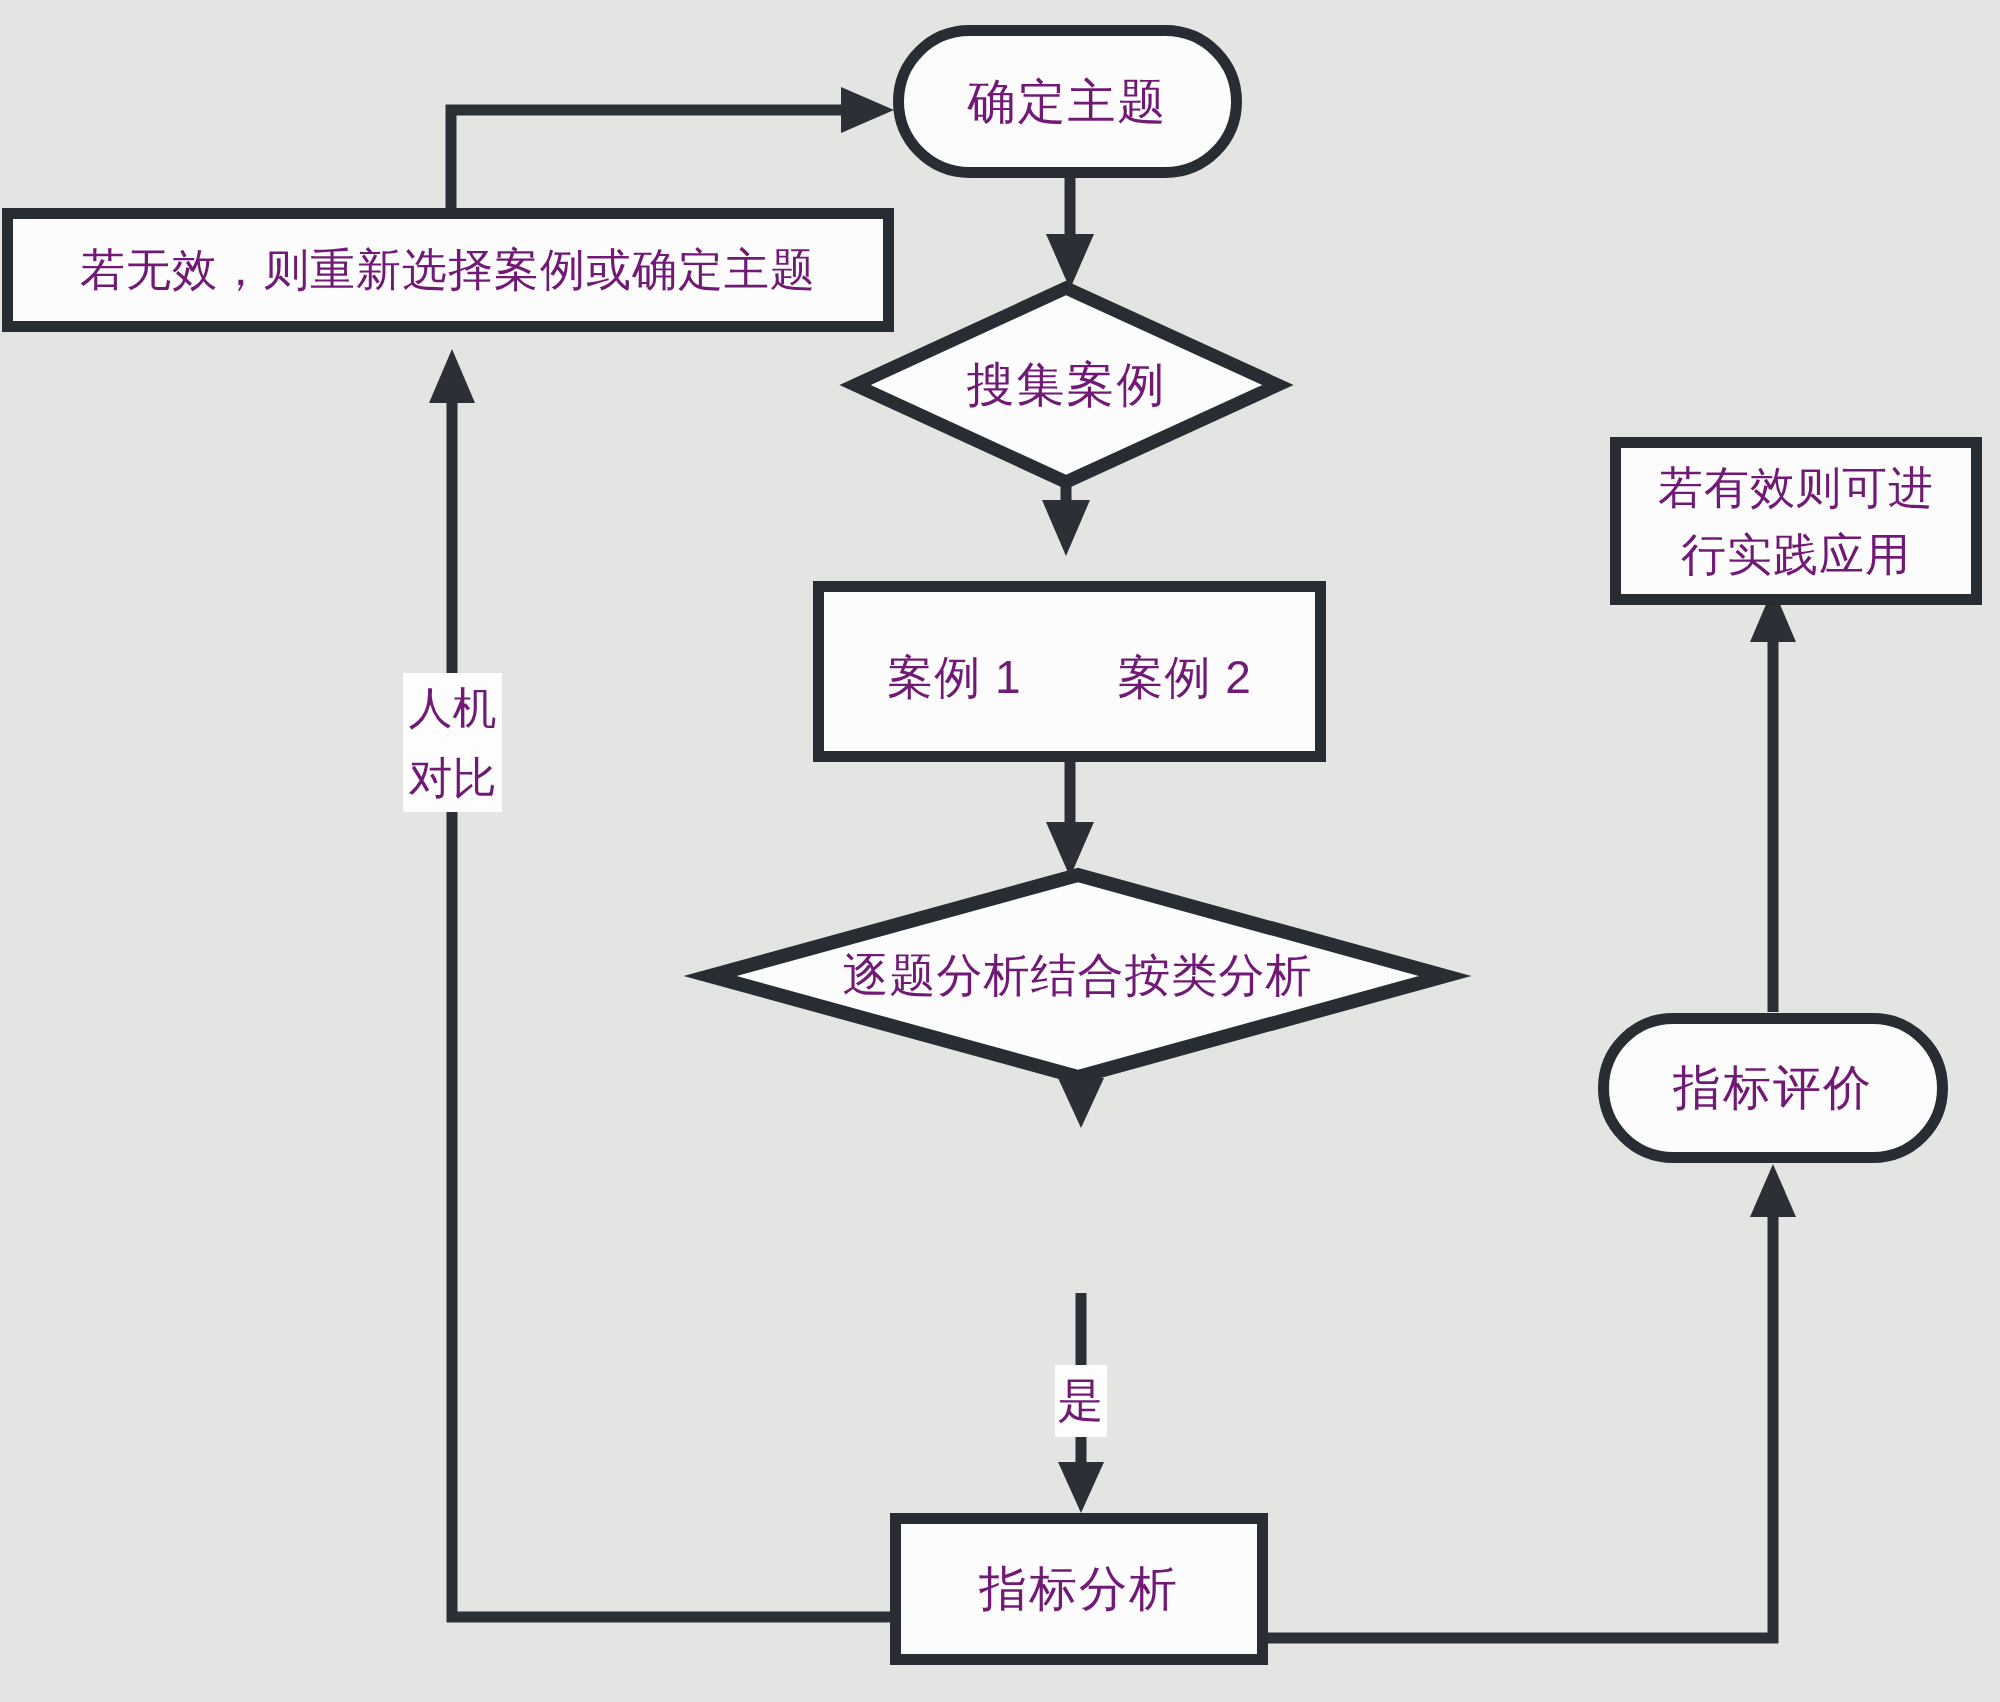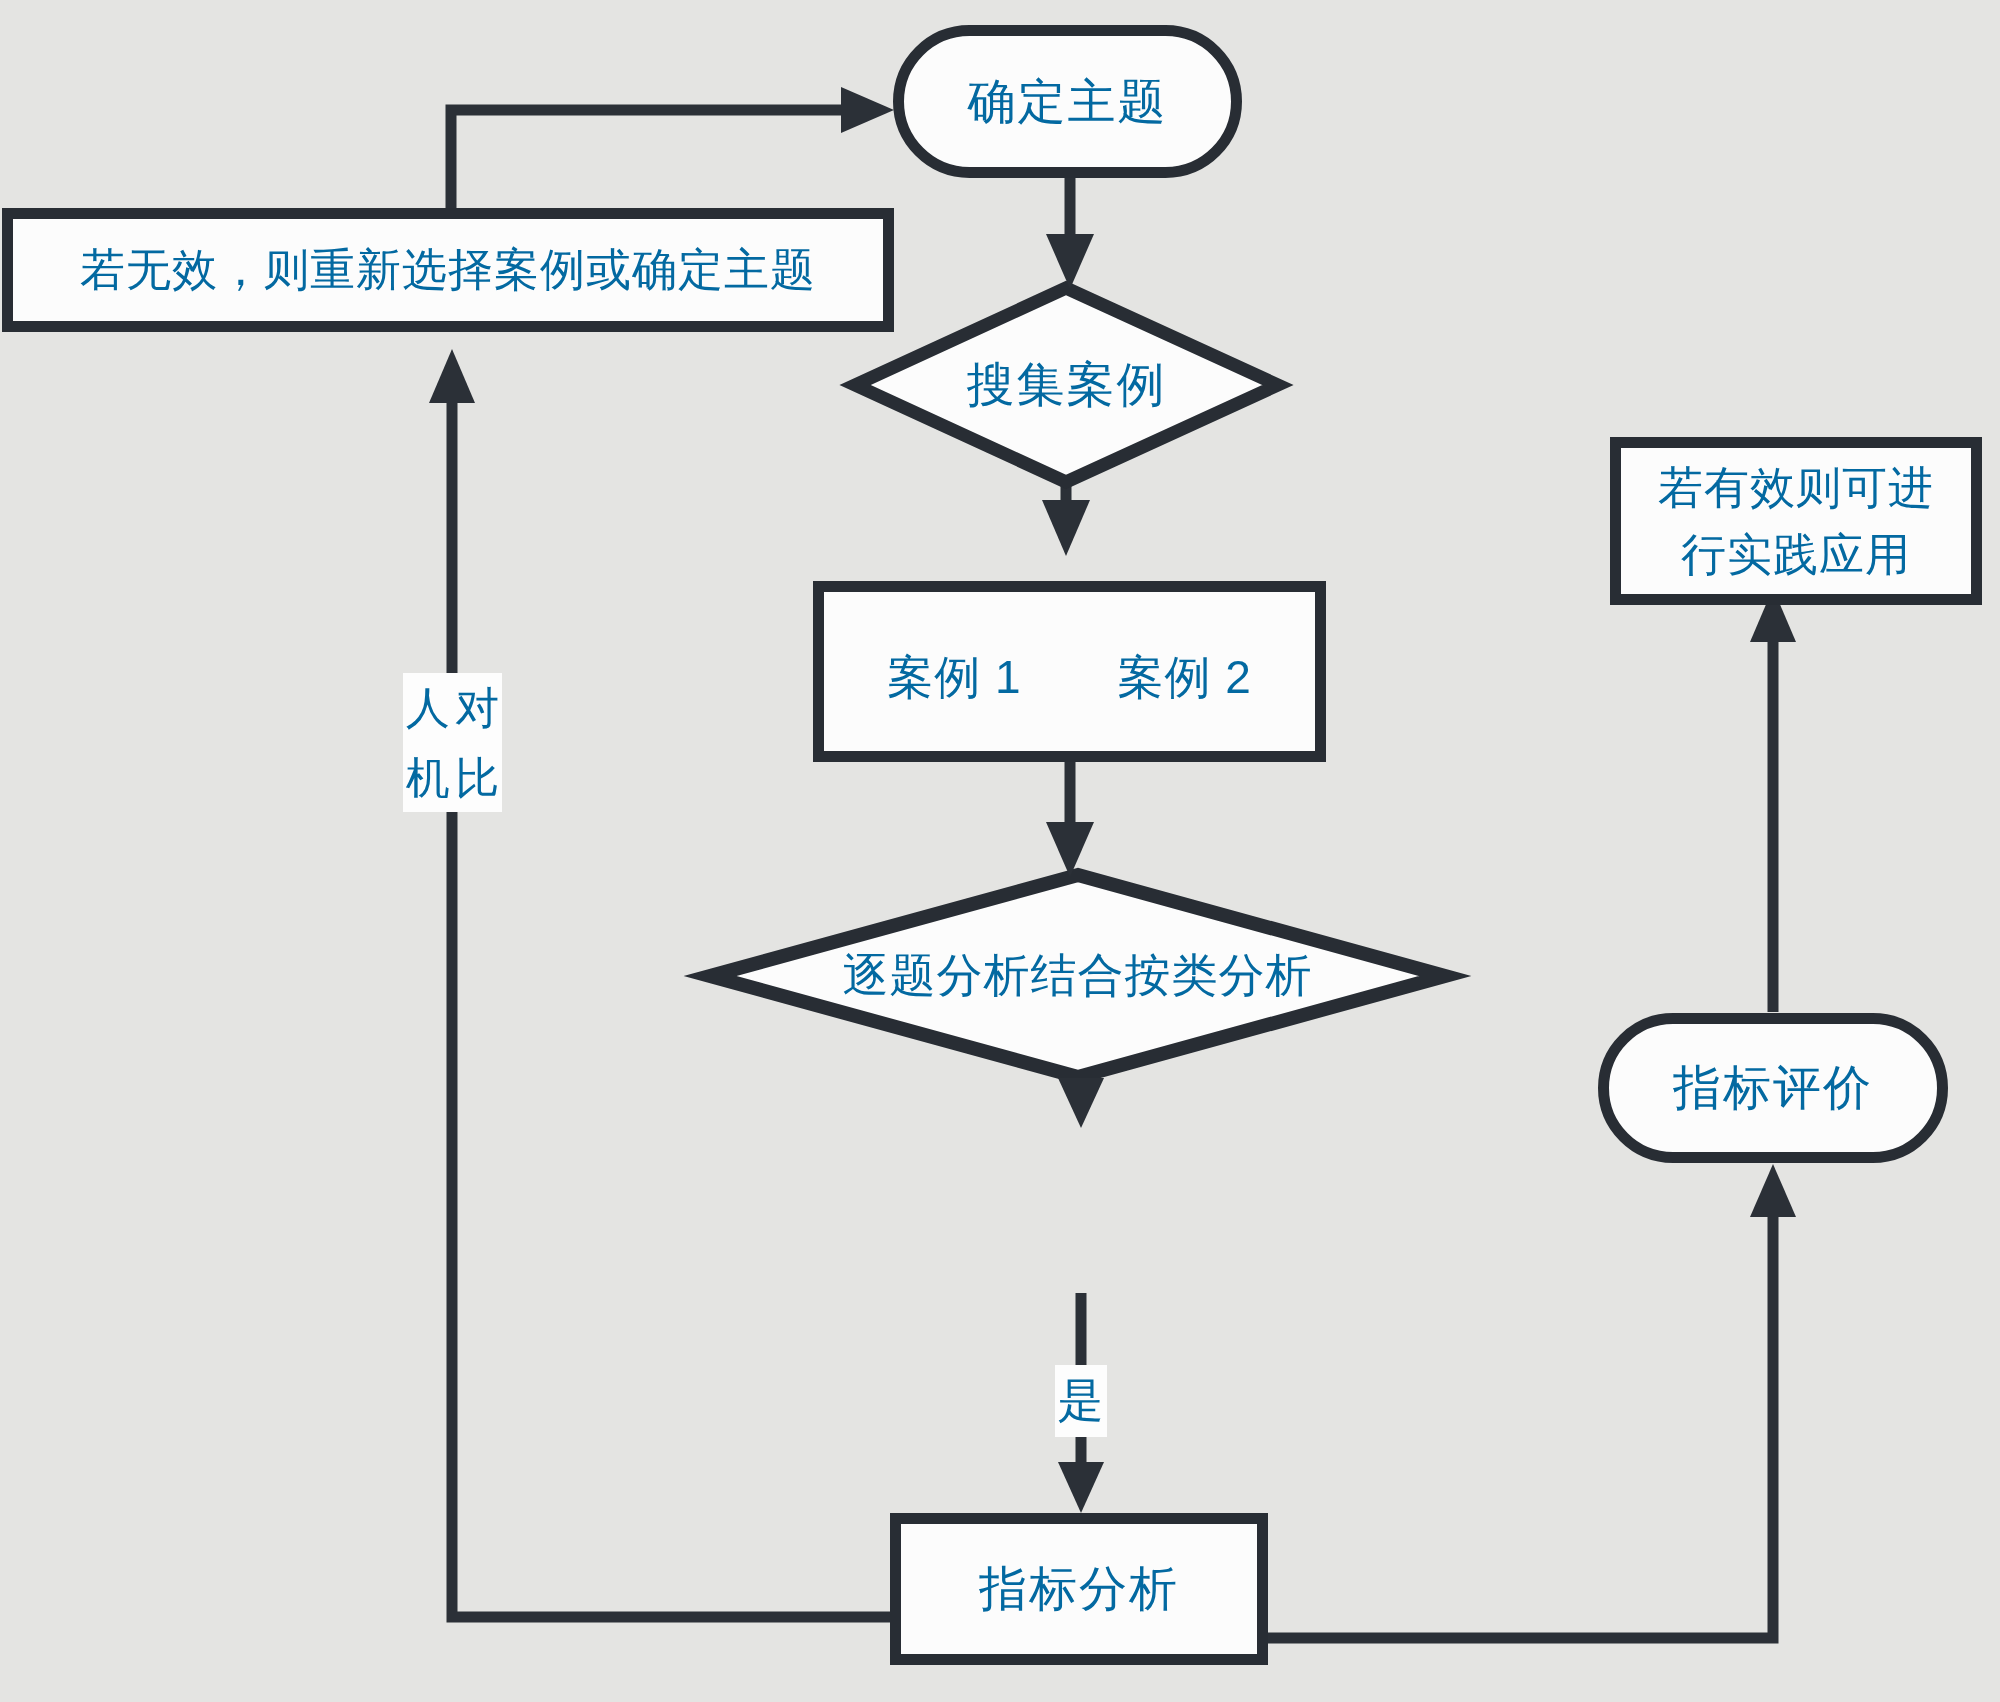--- a/index.html
+++ b/index.html
@@ -1,30 +1,30 @@
 <!DOCTYPE html>
 <html><head>
 <meta charset="utf-8">
 <style>
   html,body{margin:0;padding:0;background:#e4e4e2;}
   .canvas{
     position:relative;width:2000px;height:1702px;background:#e4e4e2;
-    font-family:"Liberation Sans","DejaVu Sans",sans-serif;color:#0369a1;overflow:hidden;
+    font-family:"Liberation Sans","DejaVu Sans",sans-serif;color:#701a75;overflow:hidden;
   }
   .wires{position:absolute;left:0;top:0;width:2000px;height:1702px;}
   .node{
     position:absolute;box-sizing:border-box;background:#fcfcfc;border:11px solid #282d34;
     display:flex;align-items:center;justify-content:center;text-align:center;
   }
   .stadium{border-radius:78px;}
   .dlabel{
     position:absolute;display:flex;align-items:center;justify-content:center;text-align:center;
   }
   .chip{
-    position:absolute;background:#fdfdfd;display:flex;flex-direction:row;
+    position:absolute;background:#fdfdfd;display:flex;flex-direction:column;
     align-items:center;justify-content:center;text-align:center;
   }
   .fs48{font-size:48px;letter-spacing:2px;}
   .fs46{font-size:46px;letter-spacing:1px;}
   .fs45{font-size:45px;letter-spacing:1px;}
   .fs44{font-size:44px;line-height:1.58;}
   .twoline{line-height:1.5;}
   .cases-row{display:flex;gap:96px;margin-top:12px;}
 </style>
 </head>

